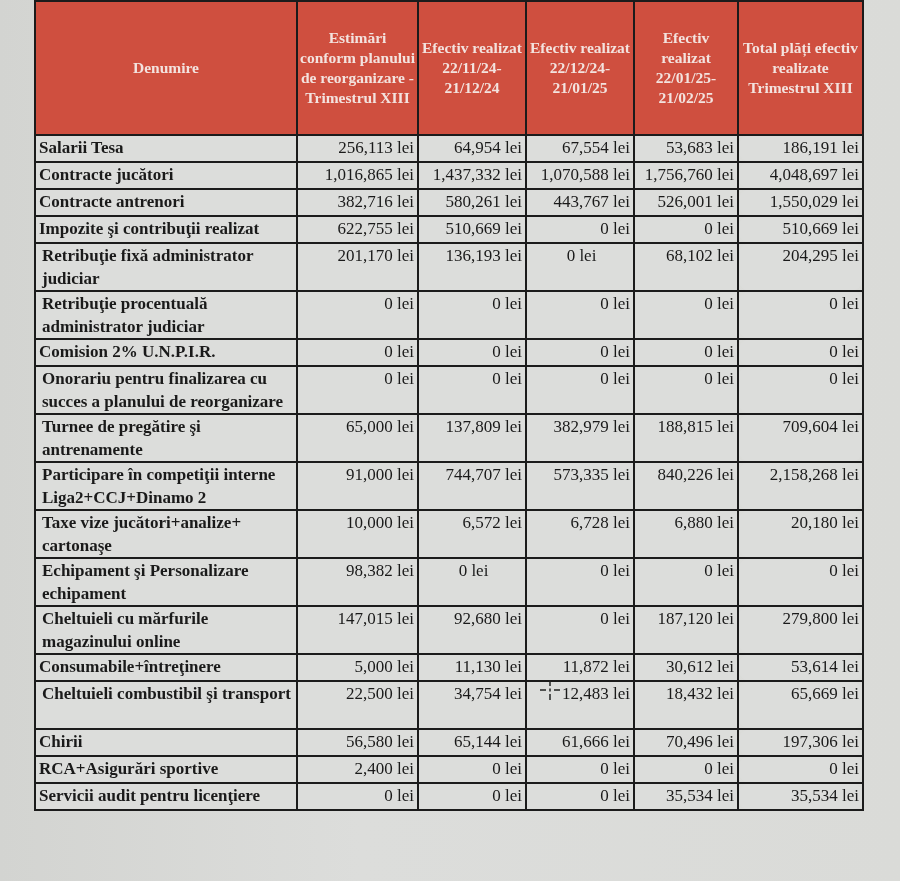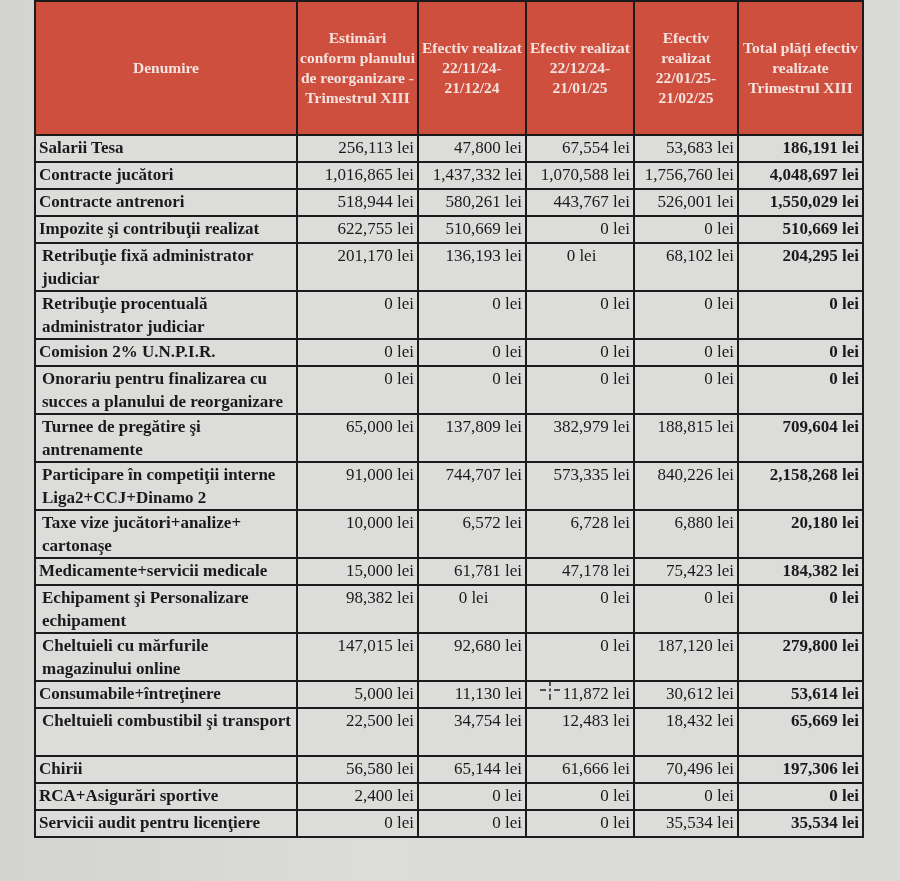--- a/index.html
+++ b/index.html
@@ -59,21 +59,21 @@
   }
   td.num {
     text-align: right;
     white-space: nowrap;
     padding-right: 2px;
   }
   td.num.center {
     text-align: center;
   }
   td.total {
-    font-weight: bold;
+    font-weight: normal;
     border-radius: 13px;
   }
   col.c-name { width: 262px; }
   col.c-est { width: 121px; }
   col.c-p1 { width: 108px; }
   col.c-p2 { width: 108px; }
   col.c-p3 { width: 104px; }
   col.c-tot { width: 125px; }
   tr.single td { height: 25px; }
   tr.double td { height: 46px; padding-left: 6px; }
@@ -106,36 +106,36 @@
         <th>Efectiv realizat 22/11/24-21/12/24</th>
         <th>Efectiv realizat 22/12/24-21/01/25</th>
         <th>Efectiv realizat 22/01/25-21/02/25</th>
         <th>Total plăți efectiv realizate Trimestrul XIII</th>
       </tr>
     </thead>
     <tbody id="table-body">
         <tr class="single">
           <td class="name">Salarii Tesa</td>
           <td class="num">256,113 lei</td>
-          <td class="num">47,800 lei</td>
+          <td class="num">64,954 lei</td>
           <td class="num">67,554 lei</td>
           <td class="num">53,683 lei</td>
           <td class="num total">186,191 lei</td>
         </tr>
         <tr class="single">
           <td class="name">Contracte jucători</td>
           <td class="num">1,016,865 lei</td>
           <td class="num">1,437,332 lei</td>
           <td class="num">1,070,588 lei</td>
           <td class="num">1,756,760 lei</td>
           <td class="num total">4,048,697 lei</td>
         </tr>
         <tr class="single">
           <td class="name">Contracte antrenori</td>
-          <td class="num">518,944 lei</td>
+          <td class="num">382,716 lei</td>
           <td class="num">580,261 lei</td>
           <td class="num">443,767 lei</td>
           <td class="num">526,001 lei</td>
           <td class="num total">1,550,029 lei</td>
         </tr>
         <tr class="single">
           <td class="name">Impozite şi contribuţii realizat</td>
           <td class="num">622,755 lei</td>
           <td class="num">510,669 lei</td>
           <td class="num">0 lei</td>
@@ -190,28 +190,20 @@
           <td class="num">840,226 lei</td>
           <td class="num total">2,158,268 lei</td>
         </tr>
         <tr class="double">
           <td class="name">Taxe vize jucători+analize+ cartonaşe</td>
           <td class="num">10,000 lei</td>
           <td class="num">6,572 lei</td>
           <td class="num">6,728 lei</td>
           <td class="num">6,880 lei</td>
           <td class="num total">20,180 lei</td>
-        </tr>
-        <tr class="single">
-          <td class="name">Medicamente+servicii medicale</td>
-          <td class="num">15,000 lei</td>
-          <td class="num">61,781 lei</td>
-          <td class="num">47,178 lei</td>
-          <td class="num">75,423 lei</td>
-          <td class="num total">184,382 lei</td>
         </tr>
         <tr class="double">
           <td class="name">Echipament şi Personalizare echipament</td>
           <td class="num">98,382 lei</td>
           <td class="num center">0 lei</td>
           <td class="num">0 lei</td>
           <td class="num">0 lei</td>
           <td class="num total">0 lei</td>
         </tr>
         <tr class="double">

